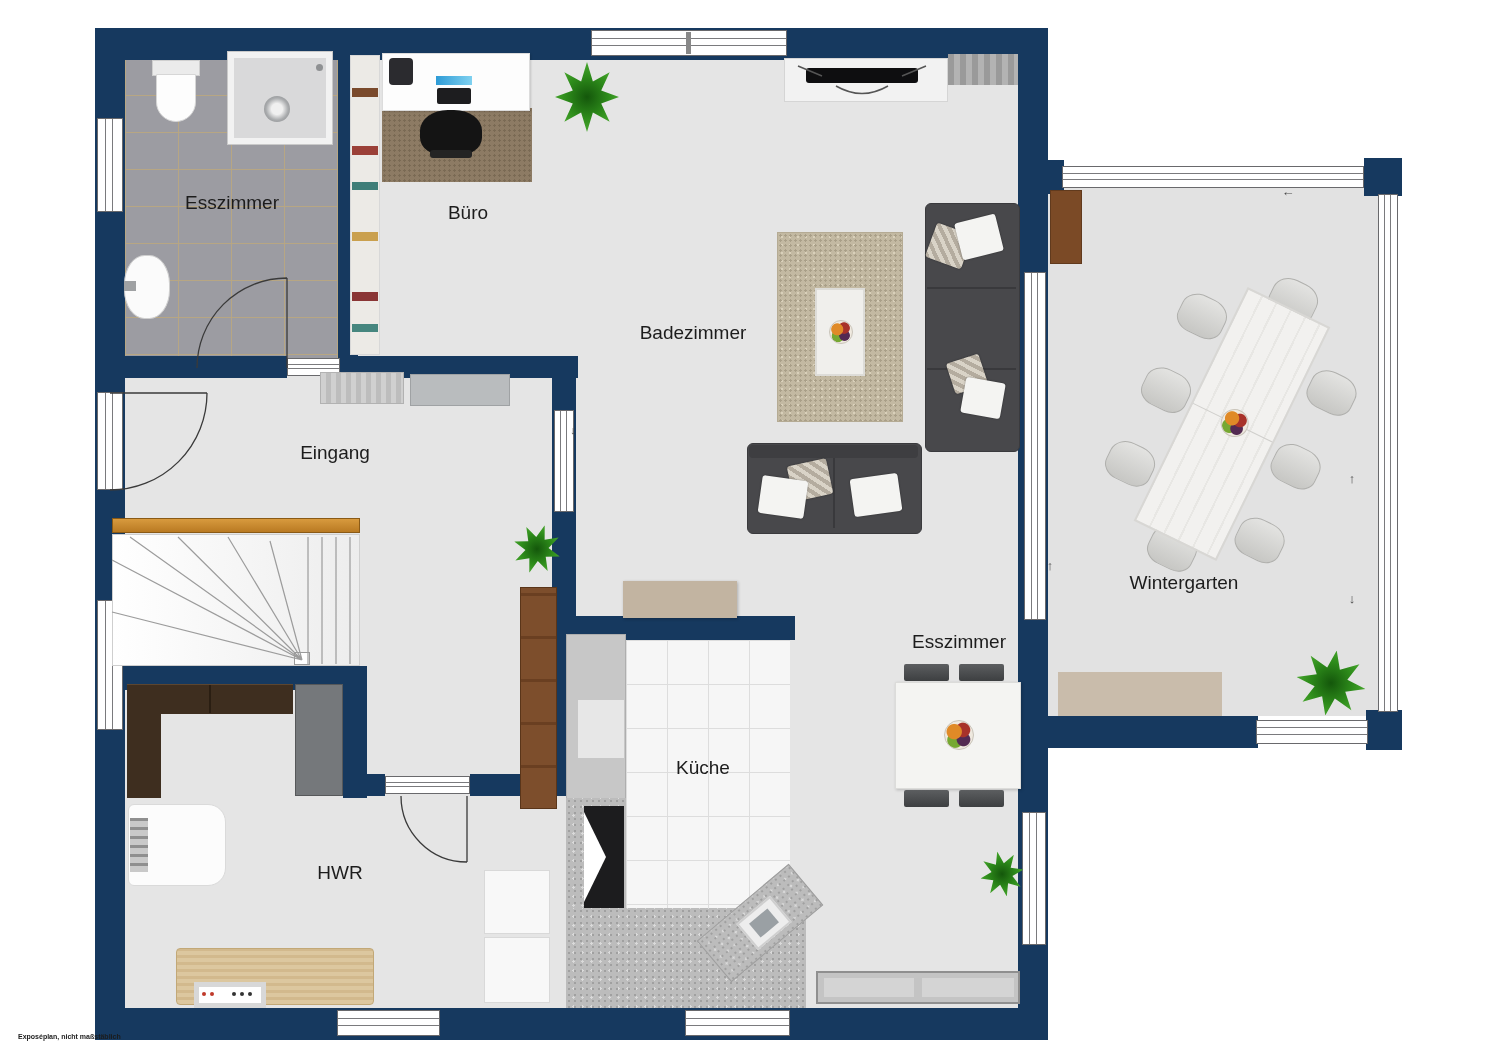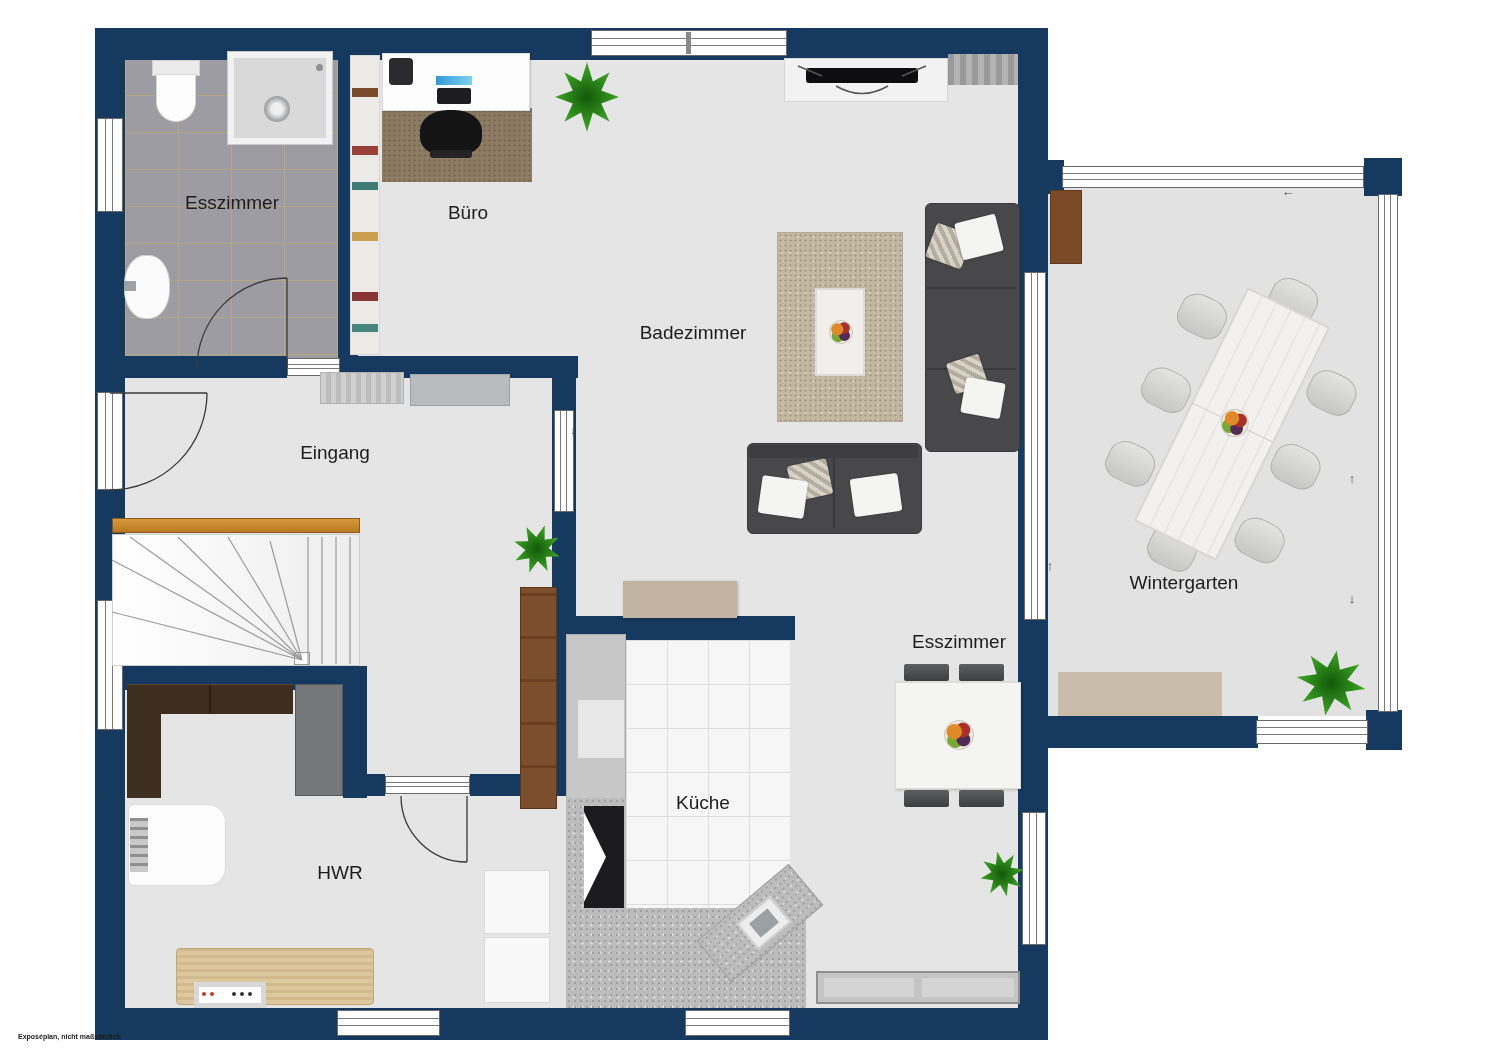--- a/index.html
+++ b/index.html
@@ -226,18 +226,18 @@
   <span class="arrow" style="left:1352px;top:598px;">↓</span>
   <span class="arrow" style="left:1050px;top:565px;">↑</span>
   <span class="arrow" style="left:573px;top:430px;font-size:11px;">↓</span>
 
   <span class="label" style="left:232px;top:203px;">Esszimmer</span>
   <span class="label" style="left:468px;top:213px;text-align:center;">Büro</span>
   <span class="label" style="left:693px;top:333px;">Badezimmer</span>
   <span class="label" style="left:335px;top:453px;">Eingang</span>
   <span class="label" style="left:1184px;top:583px;">Wintergarten</span>
   <span class="label" style="left:959px;top:642px;">Esszimmer</span>
-  <span class="label" style="left:703px;top:803px;">Küche</span>
+  <span class="label" style="left:703px;top:768px;">Küche</span>
   <span class="label" style="left:340px;top:873px;">HWR</span>
 
   <span class="foot" style="left:18px;top:1033px;">Exposéplan, nicht maßstäblich</span>
 
 </div>
 
 </body></html>

